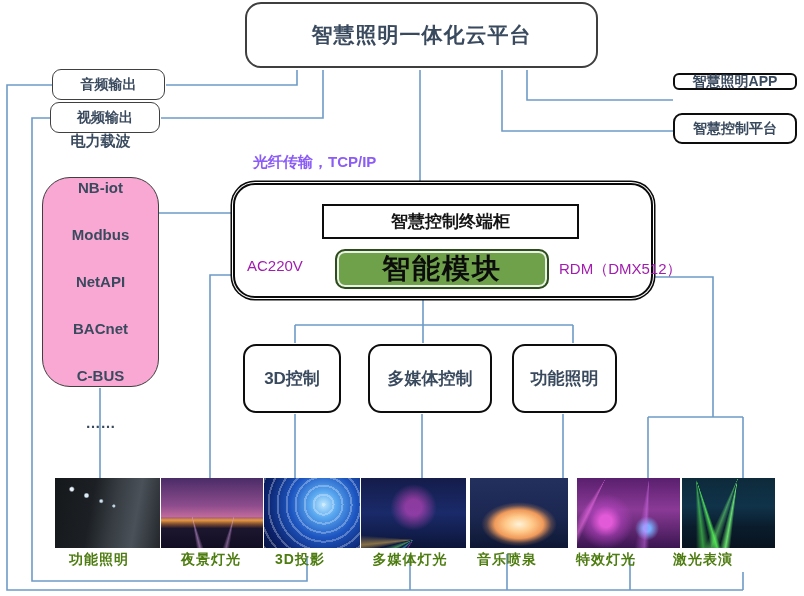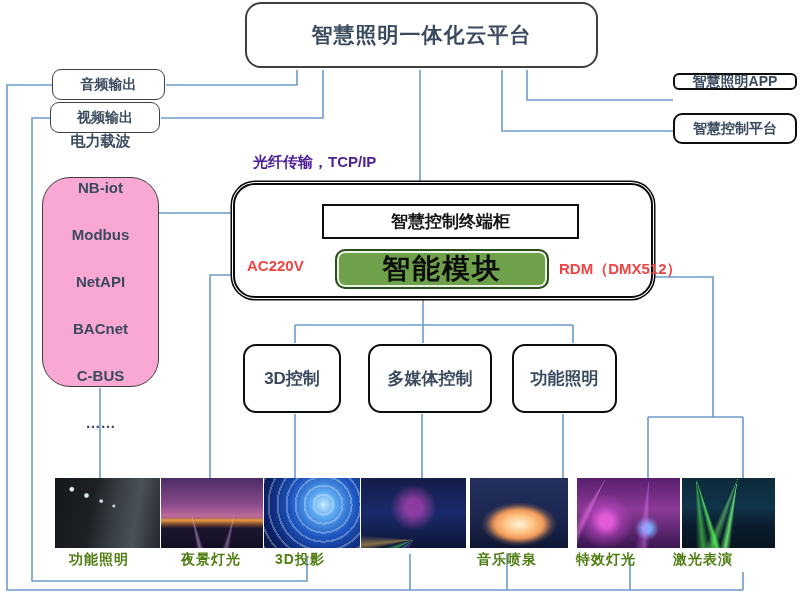--- a/index.html
+++ b/index.html
@@ -13,40 +13,40 @@
 
   .node{
     display:flex;align-items:center;justify-content:center;
     background:#fff;color:#3a4a5e;font-weight:bold;text-align:center;
   }
   .cloud-box{left:245px;top:2px;width:353px;height:66px;border:2px solid #3f3f3f;border-radius:16px;font-size:21px;letter-spacing:1px;}
   .audio-box{left:52px;top:69px;width:113px;height:31px;border:1.5px solid #404040;border-radius:9px;font-size:14px;}
   .video-box{left:50px;top:102px;width:110px;height:31px;border:1.5px solid #404040;border-radius:9px;font-size:14px;}
   .app-box{left:673px;top:73px;width:124px;height:17px;border:2.5px solid #0d0d0d;border-radius:6px;font-size:14px;}
   .platform-box{left:673px;top:113px;width:124px;height:31px;border:2.5px solid #0d0d0d;border-radius:9px;font-size:14px;}
-  .link-label{left:253px;top:153px;font-size:15px;font-weight:bold;color:#4c1d95;}
+  .link-label{left:253px;top:153px;font-size:15px;font-weight:bold;color:#8b5cf6;}
 
   .protocol-box{
     left:42px;top:177px;width:117px;height:210px;border:1.5px solid #3f3f3f;border-radius:28px;
     background:#f9a8d4;display:flex;flex-direction:column;align-items:center;justify-content:center;
     color:#3a4a5e;font-weight:bold;font-size:15px;line-height:22px;gap:25px;
   }
 
   .cabinet{
     left:233px;top:183px;width:420px;height:115px;border:2.5px solid #0a0a0a;border-radius:22px;
     background:#fff;box-shadow:0 0 0 1px #fff,0 0 0 2.5px #0a0a0a;
   }
   .cabinet-title{left:87px;top:19px;width:257px;height:35px;border:2px solid #0d0d0d;background:#fff;
     display:flex;align-items:center;justify-content:center;font-size:17px;font-weight:bold;color:#141414;}
   .module{
     left:100px;top:64px;width:214px;height:40px;border:2px solid #2e4d1e;border-radius:10px;
     background:#6fa04a;box-shadow:inset 0 0 0 2px rgba(255,255,255,.85);
     display:flex;align-items:center;justify-content:center;font-size:28px;font-weight:bold;color:#0c0c0c;letter-spacing:2px;
   }
-  .port{position:absolute;font-size:15px;font-weight:bold;color:#ef4444;white-space:nowrap;}
+  .port{position:absolute;font-size:15px;font-weight:normal;color:#a21caf;white-space:nowrap;}
   .port-left{left:12px;top:72px;}
   .port-right{left:324px;top:75px;}
 
   .ctrl{top:344px;height:69px;border:2.5px solid #0d0d0d;border-radius:13px;font-size:17px;}
   .ctrl-3d{left:243px;width:98px;}
   .ctrl-mm{left:368px;width:124px;}
   .ctrl-ft{left:512px;width:105px;}
 
   .photo{top:478px;height:70px;}
   .p1{left:55px;width:105px;background:
@@ -163,17 +163,18 @@
   <div class="abs photo p2"></div>
   <div class="abs photo p3"></div>
   <div class="abs photo p4"></div>
   <div class="abs photo p5"></div>
   <div class="abs photo p6"></div>
   <div class="abs photo p7"></div>
 
   <span class="app-label" style="left:99px">功能照明</span>
   <span class="app-label" style="left:211px">夜景灯光</span>
   <span class="app-label" style="left:300px">3D投影</span>
+  <span class="app-label" style="left:410px">多媒体灯光</span>
   <span class="app-label" style="left:507px">音乐喷泉</span>
   <span class="app-label" style="left:606px">特效灯光</span>
   <span class="app-label" style="left:703px">激光表演</span>
 
 </div>
 
 </body></html>

